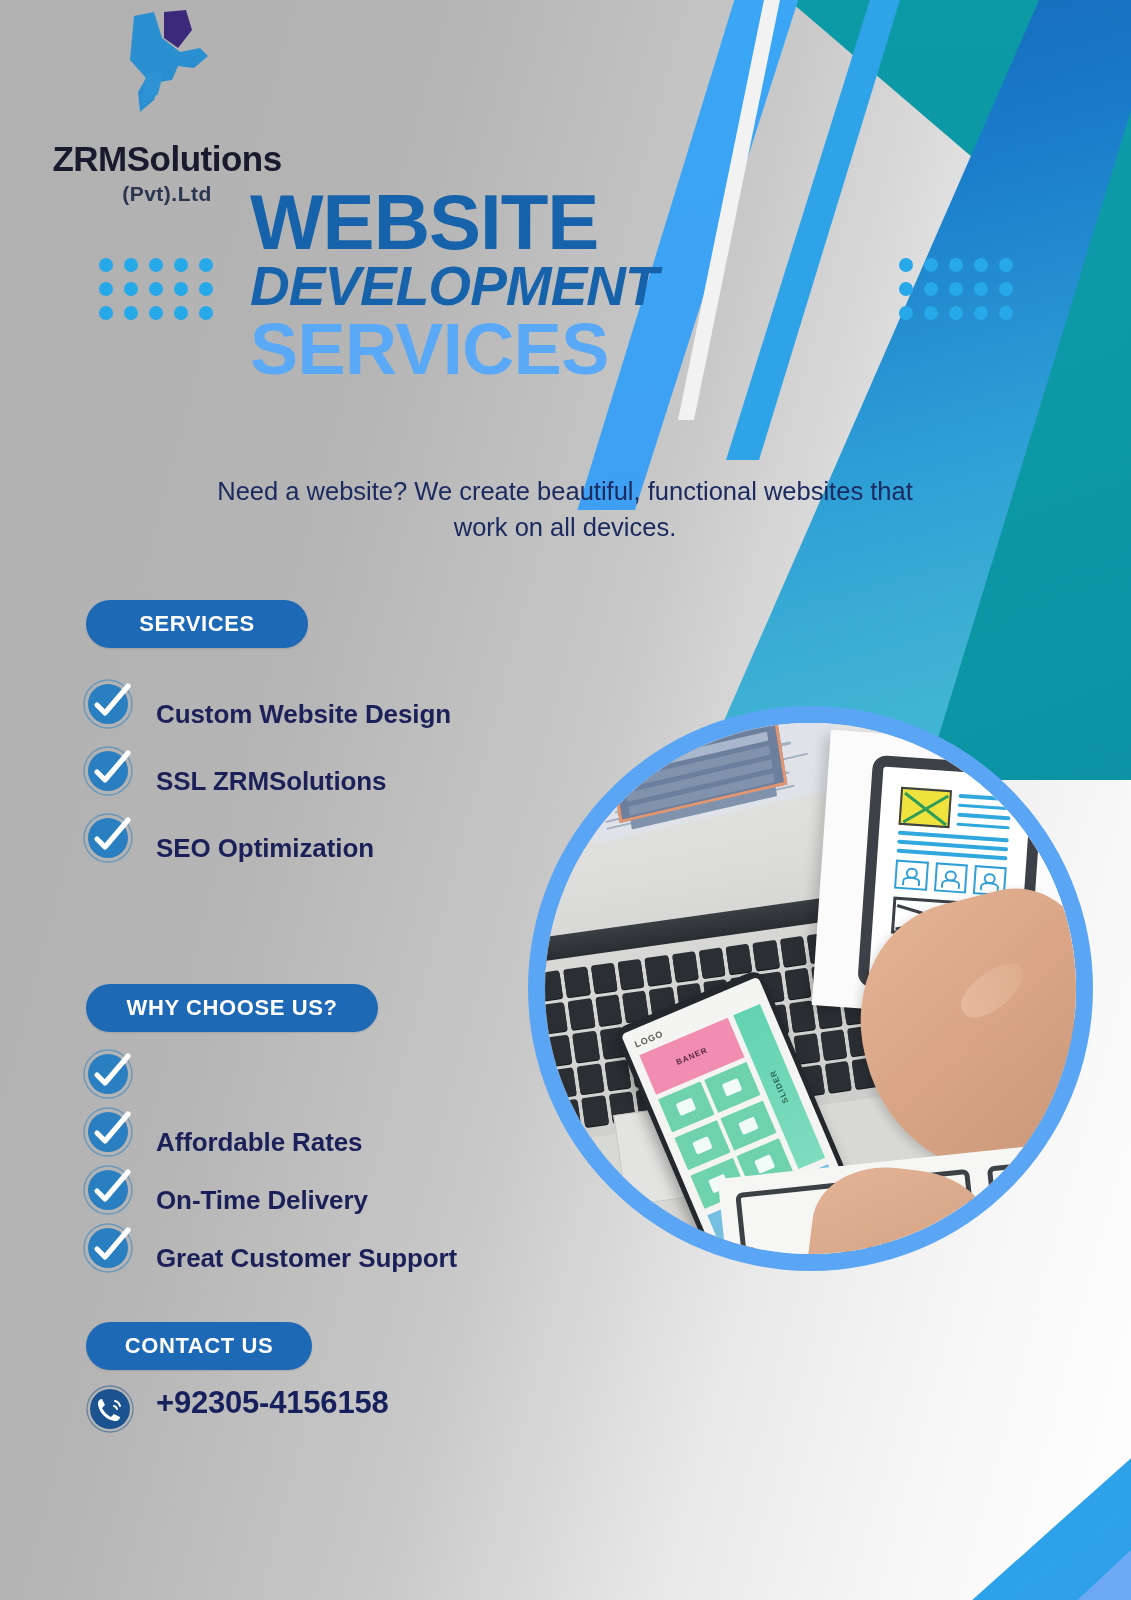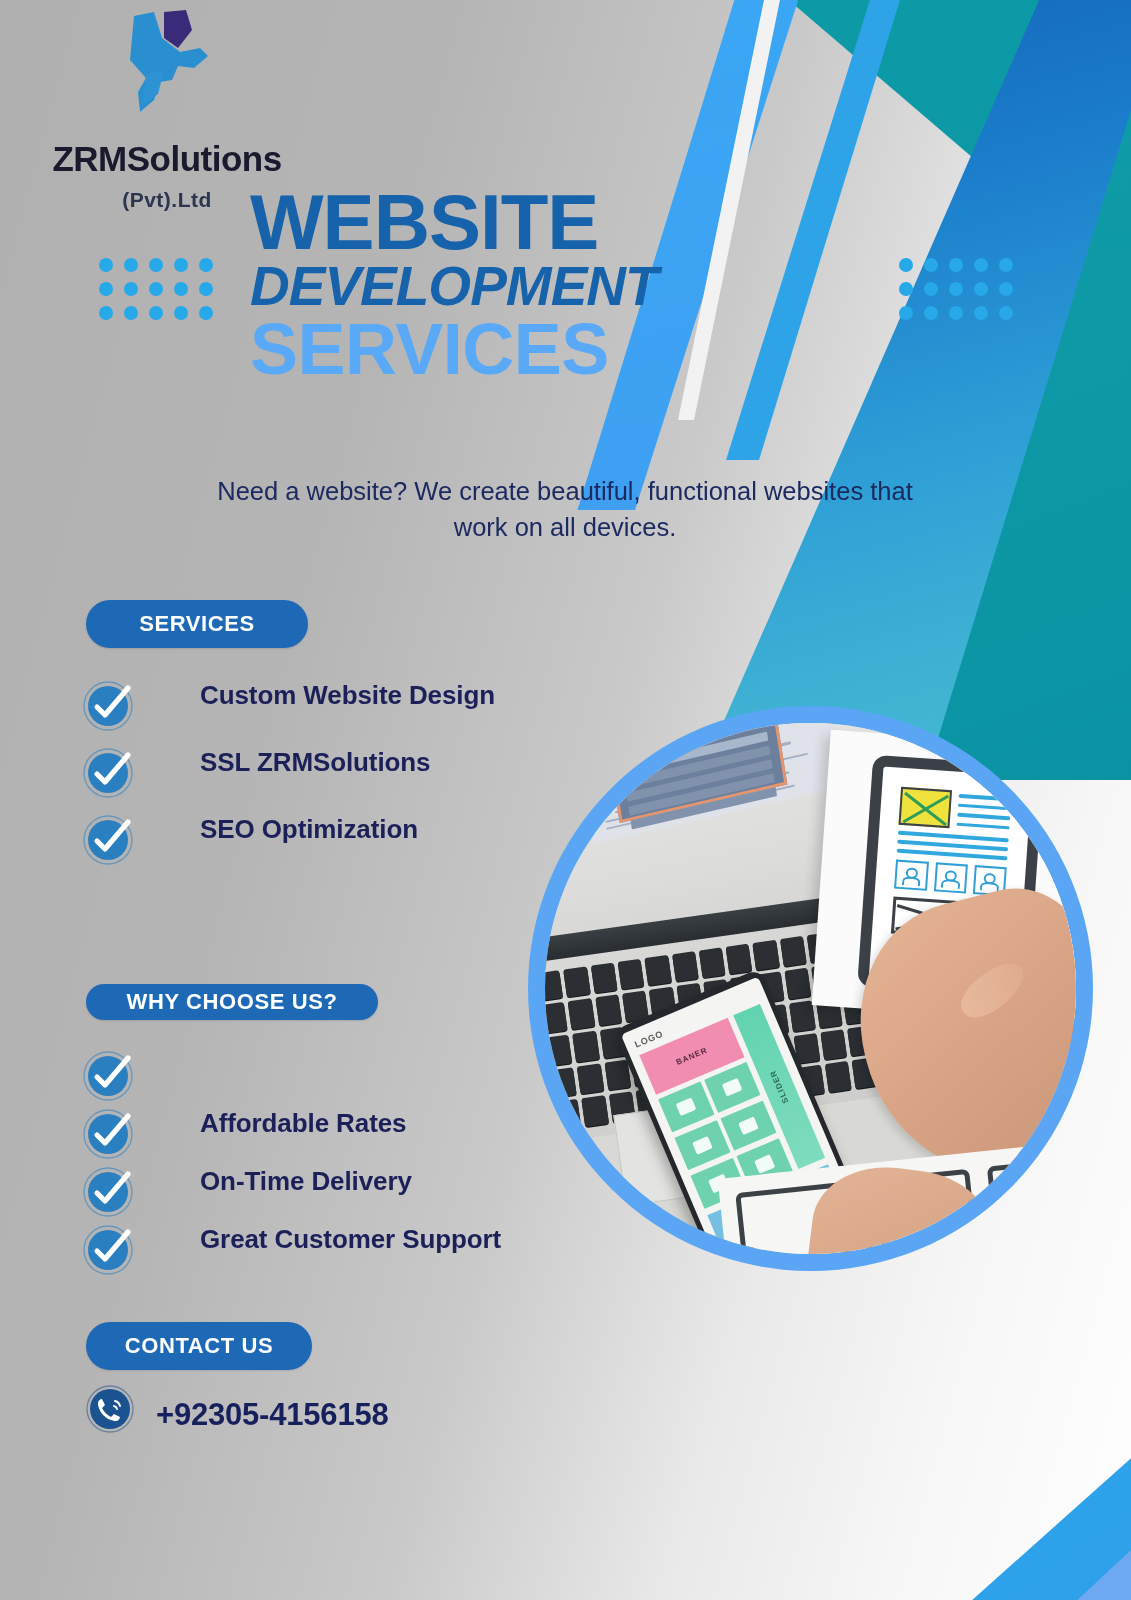--- a/index.html
+++ b/index.html
@@ -59,21 +59,21 @@
   }
 
   
   .logo-wrap{position:absolute;left:22px;top:8px;width:290px;text-align:center;}
   .bird{width:130px;height:115px;display:block;margin:0 auto;}
   .logo-name{
     font-size:35px;font-weight:700;color:#1a1a2e;letter-spacing:-0.5px;
     margin-top:16px;font-family:"Liberation Sans", sans-serif;
   }
   .logo-sub{
-    font-size:21px;font-weight:700;color:#2b3550;margin-top:9px;letter-spacing:0.5px;
+    font-size:21px;font-weight:700;color:#2b3550;margin-top:3px;letter-spacing:0.5px;
   }
 
   
   .dots{position:absolute;display:grid;grid-template-columns:repeat(5,1fr);gap:10px 11px;}
   .dots span{width:14px;height:14px;border-radius:50%;background:#27a8e8;display:block;}
   .dots-left{left:99px;top:258px;}
   .dots-right{left:899px;top:258px;}
 
   
   .headline{
@@ -93,37 +93,37 @@
   }
 
   
   .pill{
     position:absolute;background:#1d69b5;border-radius:30px;
     color:#ffffff;font-weight:800;font-size:22px;letter-spacing:0.6px;
     display:flex;align-items:center;justify-content:center;
     box-shadow:0 1px 2px rgba(0,0,0,.12);
   }
   .pill-services{left:86px;top:600px;width:222px;height:48px;}
-  .pill-why{left:86px;top:984px;width:292px;height:36px;}
+  .pill-why{left:86px;top:984px;width:292px;height:48px;}
   .pill-contact{left:86px;top:1322px;width:226px;height:48px;}
 
   
   .list{position:absolute;left:82px;}
   .list-services{top:680px;}
   .list-why{top:1050px;}
-  .row{display:flex;align-items:flex-start;height:50px;margin-bottom:17px;gap:44px;}
+  .row{display:flex;align-items:flex-end;height:50px;margin-bottom:17px;}
   .row.tight{margin-bottom:8px;}
   .chk{width:52px;height:52px;flex:0 0 52px;position:relative;}
   .chk svg{width:52px;height:52px;display:block;}
   .row-label{
     margin-left:22px;font-size:26px;font-weight:800;color:#1b2059;letter-spacing:-0.1px;
   }
 
   
-  .contact-row{position:absolute;left:86px;display:flex;align-items:flex-end;}
+  .contact-row{position:absolute;left:86px;display:flex;align-items:flex-start;}
   .contact-phone{top:1385px;}
   .contact-web{top:1470px;}
   .c-icon{width:48px;height:48px;flex:0 0 48px;}
   .c-icon svg{width:48px;height:48px;display:block;}
   .c-text{margin-left:22px;font-size:31px;font-weight:800;color:#16205c;letter-spacing:-0.2px;}
   .c-text.web{font-size:30px;font-weight:700;}
 
   
   .photo-circle{
     position:absolute;left:528px;top:706px;width:565px;height:565px;border-radius:50%;

